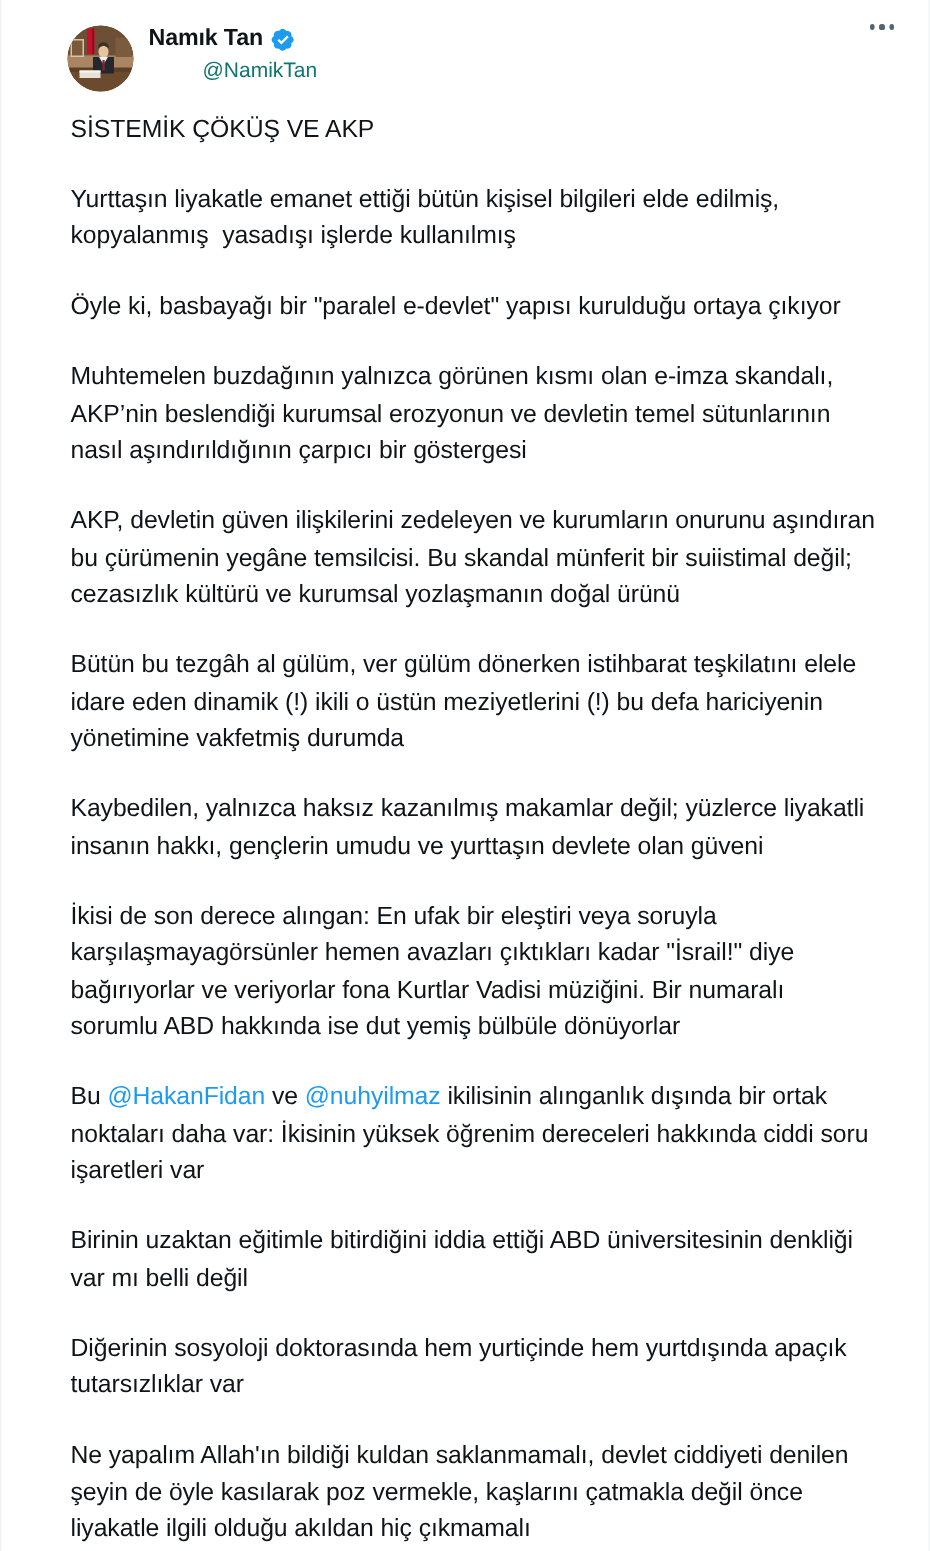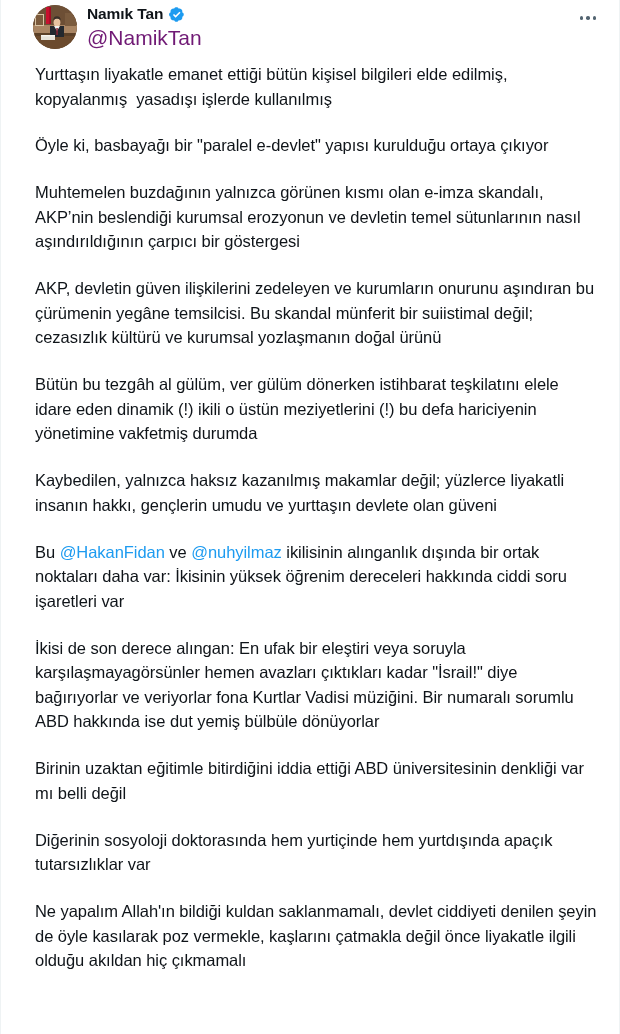--- a/index.html
+++ b/index.html
@@ -17,21 +17,21 @@
   }
 
   
   .tweet-card {
     position: relative;
     width: 620px;
     height: 1034px;
     background: #ffffff;
     border-left: 1px solid #eff3f4;
     border-right: 1px solid #eff3f4;
-    padding: 0;
+    padding: 12px;
   }
 
   
   .tweet-header {
     display: flex;
     align-items: flex-start;
     padding: 4px 20px 0 32px;
     height: 50px;
   }
 
@@ -69,24 +69,25 @@
     white-space: nowrap;
   }
   .verified-badge {
     display: inline-flex;
     width: 17px;
     height: 17px;
     margin-left: 2px;
   }
   .verified-badge svg { width: 17px; height: 17px; display: block; }
   .handle {
-    font-size: 21px;
-    color: #701a75;
+    font-size: 14px;
+    color: #0f766e;
     margin-top: 2px;
     white-space: nowrap;
+    margin-left: 36px;
   }
 
   .more-menu {
     position: absolute;
     top: 8px;
     right: 16px;
     width: 30px;
     height: 20px;
     display: flex;
     align-items: center;
@@ -179,26 +180,27 @@
     </div>
 
     <div class="more-menu">
       <span class="dot"></span>
       <span class="dot"></span>
       <span class="dot"></span>
     </div>
   </div>
 
   <div class="tweet-body" id="tweet-body">
+      <p><span>SİSTEMİK ÇÖKÜŞ VE AKP</span></p>
       <p><span>Yurttaşın liyakatle emanet ettiği bütün kişisel bilgileri elde edilmiş, kopyalanmış  yasadışı işlerde kullanılmış</span></p>
       <p><span>Öyle ki, basbayağı bir "paralel e-devlet" yapısı kurulduğu ortaya çıkıyor</span></p>
       <p><span>Muhtemelen buzdağının yalnızca görünen kısmı olan e-imza skandalı, AKP’nin beslendiği kurumsal erozyonun ve devletin temel sütunlarının nasıl aşındırıldığının çarpıcı bir göstergesi</span></p>
       <p><span>AKP, devletin güven ilişkilerini zedeleyen ve kurumların onurunu aşındıran bu çürümenin yegâne temsilcisi. Bu skandal münferit bir suiistimal değil; cezasızlık kültürü ve kurumsal yozlaşmanın doğal ürünü</span></p>
       <p><span>Bütün bu tezgâh al gülüm, ver gülüm dönerken istihbarat teşkilatını elele idare eden dinamik (!) ikili o üstün meziyetlerini (!) bu defa hariciyenin yönetimine vakfetmiş durumda</span></p>
       <p><span>Kaybedilen, yalnızca haksız kazanılmış makamlar değil; yüzlerce liyakatli insanın hakkı, gençlerin umudu ve yurttaşın devlete olan güveni</span></p>
+      <p><span>İkisi de son derece alıngan: En ufak bir eleştiri veya soruyla karşılaşmayagörsünler hemen avazları çıktıkları kadar "İsrail!" diye bağırıyorlar ve veriyorlar fona Kurtlar Vadisi müziğini. Bir numaralı sorumlu ABD hakkında ise dut yemiş bülbüle dönüyorlar</span></p>
       <p><span>Bu </span><span class="mention">@HakanFidan</span><span> ve </span><span class="mention">@nuhyilmaz</span><span> ikilisinin alınganlık dışında bir ortak noktaları daha var: İkisinin yüksek öğrenim dereceleri hakkında ciddi soru işaretleri var</span></p>
-      <p><span>İkisi de son derece alıngan: En ufak bir eleştiri veya soruyla karşılaşmayagörsünler hemen avazları çıktıkları kadar "İsrail!" diye bağırıyorlar ve veriyorlar fona Kurtlar Vadisi müziğini. Bir numaralı sorumlu ABD hakkında ise dut yemiş bülbüle dönüyorlar</span></p>
       <p><span>Birinin uzaktan eğitimle bitirdiğini iddia ettiği ABD üniversitesinin denkliği var mı belli değil</span></p>
       <p><span>Diğerinin sosyoloji doktorasında hem yurtiçinde hem yurtdışında apaçık tutarsızlıklar var</span></p>
       <p><span>Ne yapalım Allah'ın bildiği kuldan saklanmamalı, devlet ciddiyeti denilen şeyin de öyle kasılarak poz vermekle, kaşlarını çatmakla değil önce liyakatle ilgili olduğu akıldan hiç çıkmamalı</span></p>
     </div>
 
 </div>
 
 </body></html>

